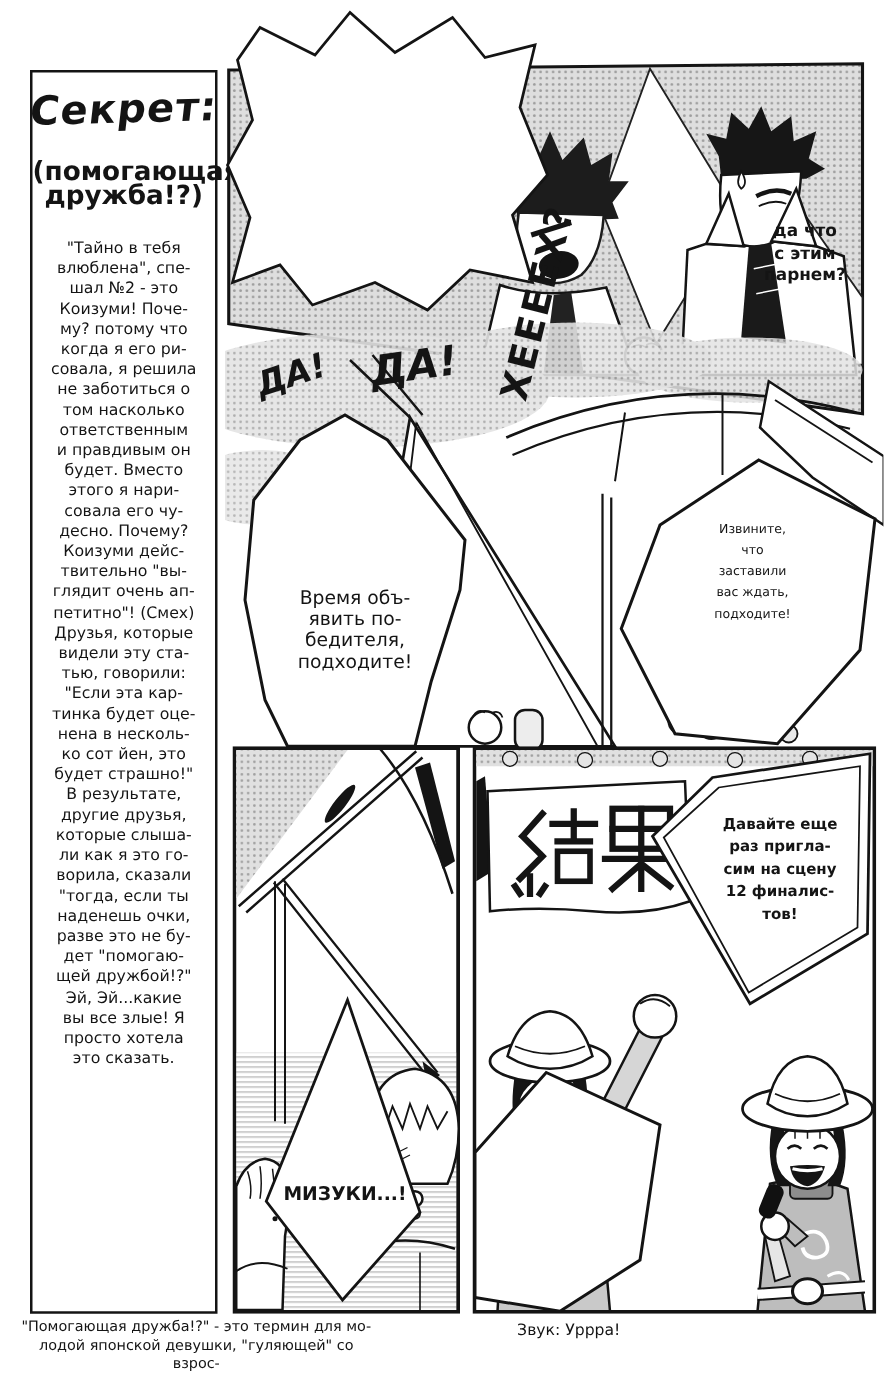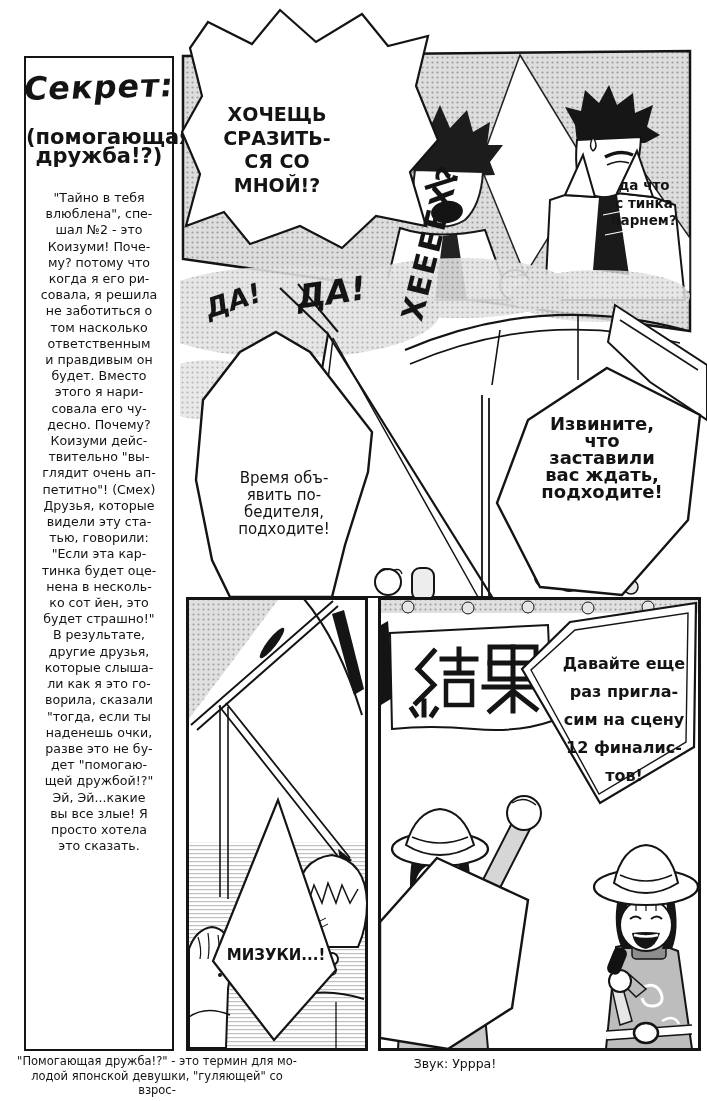--- a/index.html
+++ b/index.html
@@ -14,23 +14,23 @@
             letter-spacing:1px;transform:rotate(-1.5deg) skewX(-8deg);}
   .sb-sub{left:26px;top:128px;width:146px;font-size:21px;font-weight:600;line-height:19px;}
   .sb-body{left:28px;top:190px;width:142px;font-size:12.6px;font-weight:500;line-height:16.2px;}
   .bub-challenge{left:206px;top:103px;width:142px;font-size:19px;font-weight:800;line-height:23.5px;}
   .sfx-heh{left:333px;top:223px;width:200px;height:40px;font-size:30px;font-weight:800;
            letter-spacing:2px;transform:rotate(-76deg);}
   .cap-guy{left:598px;top:177px;width:92px;font-size:13.5px;font-weight:600;line-height:17.5px;}
   .sfx-da1{left:193px;top:285px;width:80px;font-size:27px;font-weight:900;font-style:italic;transform:rotate(-18deg);}
   .sfx-da2{left:286px;top:273px;width:90px;font-size:33px;font-weight:900;font-style:italic;transform:rotate(-8deg);}
   .bub-winner{left:210px;top:470px;width:148px;font-size:15px;font-weight:400;line-height:17px;}
-  .bub-sorry{left:527px;top:415px;width:150px;font-size:18px;font-weight:700;line-height:17px;}
+  .bub-sorry{left:527px;top:415px;width:150px;font-size:10px;font-weight:400;line-height:17px;}
   .bub-mizuki{left:217px;top:946px;width:118px;font-size:15px;font-weight:600;}
-  .bub-finalists{left:546px;top:650px;width:156px;font-size:16px;font-weight:700;line-height:28px;}
+  .bub-finalists{left:546px;top:650px;width:156px;font-size:12px;font-weight:700;line-height:18px;}
   .bub-applause{left:387px;top:932px;width:146px;font-size:13.5px;font-weight:700;line-height:16px;}
   .footnote{left:12px;top:1054px;width:290px;font-size:11.5px;font-weight:500;line-height:14.6px;}
   .soundnote{left:380px;top:1056px;width:150px;font-size:12.5px;font-weight:500;text-align:center;}
   .kanji-hidden{left:400px;top:640px;width:150px;height:80px;font-size:40px;opacity:0;}
 </style>
 </head>
 <body>
 
 <div id="page">
 
@@ -275,27 +275,23 @@
       <path d="M242,278 Q268,290 294,278" stroke="#141414" stroke-width="1.5" fill="none"></path>
     </g>
 
     <g>
       <polygon points="192,25 318,6 316,150 222,206 144,72" fill="#ffffff" stroke="#141414" stroke-width="2.2"></polygon>
       <polygon points="197,33 310,16 308,145 221,197 153,73" fill="none" stroke="#141414" stroke-width="1.4"></polygon>
     </g>
     <polygon points="59,261 150,303 134,411 70,452 2,441 2,325" fill="#ffffff" stroke="#141414" stroke-width="2.4"></polygon>
   </svg>
 
-  <div class="abs txt bub-challenge">ХОЧЕЩЬ
-СРАЗИТЬ-
-СЯ СО
-МНОЙ!?</div>
   <div class="abs txt sfx-heh">ХЕЕЕЕХ?</div>
   <div class="abs txt cap-guy">да что
-с тинка
+с этим
 парнем?</div>
 
   <div class="abs txt sfx-da1">ДА!</div>
   <div class="abs txt sfx-da2">ДА!</div>
   <div class="abs txt bub-winner">Время объ-
 явить по-
 бедителя,
 подходите!</div>
   <div class="abs txt bub-sorry">Извините,
 что

